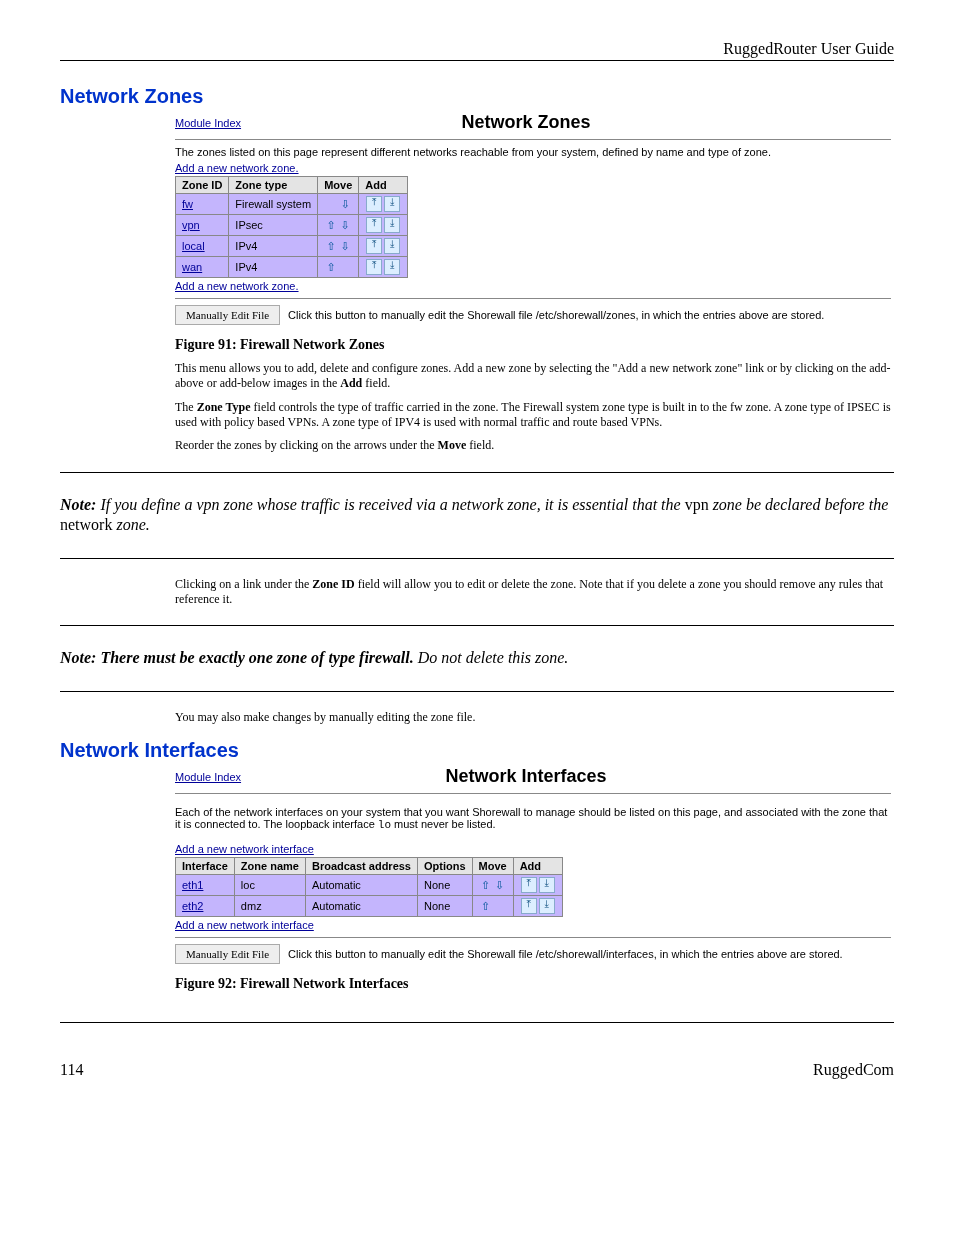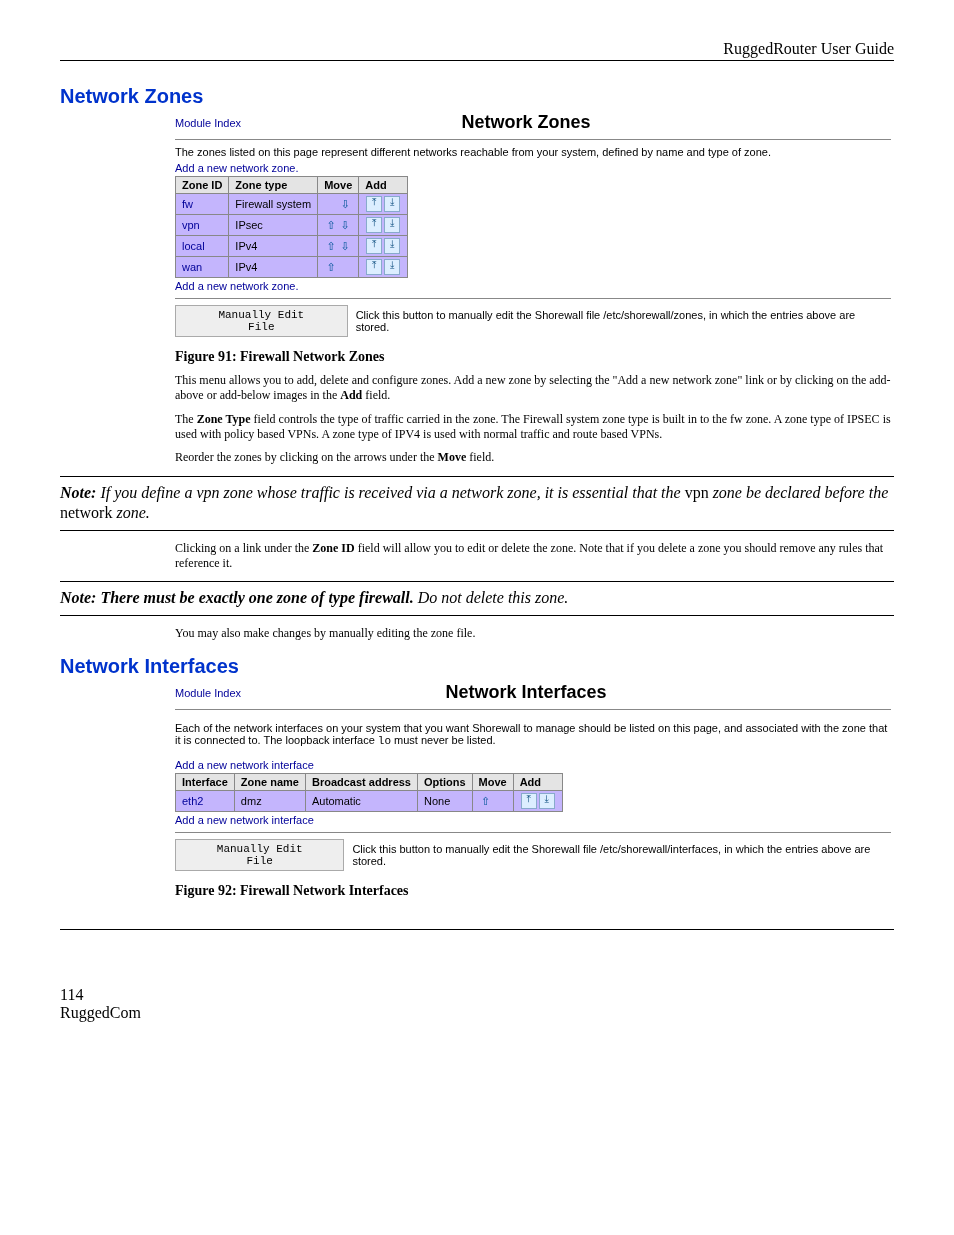--- a/index.html
+++ b/index.html
@@ -41,20 +41,21 @@
   }
   .ss-title {
     flex: 1;
     text-align: center;
     font-family: Arial, sans-serif;
     font-weight: bold;
     font-size: 18px;
   }
   .ss-link {
     color: #000099;
+    text-decoration: underline;
     cursor: pointer;
   }
   .ss-hr {
     border-top: 1px solid #888;
     margin: 6px 0;
   }
   table.ss-table {
     border-collapse: collapse;
     font-size: 11px;
     margin-top: 2px;
@@ -89,23 +90,23 @@
     background: #dceeff;
     text-align: center;
     line-height: 12px;
     font-size: 10px;
     color: #004477;
     cursor: pointer;
     margin: 0 1px;
   }
   .add-btn-inner { display:inline-block; transform: translateY(-1px); }
   button.ss-button {
-    font-family: Liberation Mono, monospace;
-    font-size: 11px;
-    padding: 3px 26px;
+    font-family: Liberation Serif, serif;
+    font-size: 11px;
+    padding: 3px 10px;
     background: #eee;
     border: 1px solid #aaa;
     cursor: pointer;
   }
   .ss-btn-row {
     display: flex;
     align-items: center;
     gap: 8px;
     margin-top: 6px;
     font-size: 11px;
@@ -121,31 +122,30 @@
     margin-left: 115px;
     margin-right: 0;
     margin-top: 8px;
     margin-bottom: 8px;
     font-size: 12px;
     line-height: 1.28;
   }
   .note-block {
     border-top: 1px solid #000;
     border-bottom: 1px solid #000;
-    padding: 6px 0;
-    margin: 10px 0;
+    padding: 22px 0;
+    margin: 18px 0;
     font-size: 16px;
     line-height: 1.28;
   }
   .footer-row {
     display: flex;
     justify-content: space-between;
     font-size: 16px;
-    margin-top: 56px;
-    flex-direction: column;
+    margin-top: 38px;
   }
   .footer-rule {
     border-top: 1px solid #000;
     margin-top: 30px;
     margin-bottom: 4px;
   }
   .mono { font-family: "Courier New", monospace; }
   em { font-style: italic; }
 </style>
 </head>
@@ -270,20 +270,32 @@
     <tbody>
         <tr>
       <th>Interface</th>
       <th>Zone name</th>
       <th>Broadcast address</th>
       <th>Options</th>
       <th>Move</th>
       <th>Add</th>
     </tr>
     <tr>
+      <td><span class="ss-link">eth1</span></td>
+      <td>loc</td>
+      <td>Automatic</td>
+      <td>None</td>
+      <td>
+        <span class="arrow-btn">⇧</span><span class="arrow-btn">⇩</span>
+      </td>
+      <td>
+        <span class="add-btn"><span class="add-btn-inner">⤒</span></span><span class="add-btn"><span class="add-btn-inner">⤓</span></span>
+      </td>
+    </tr>
+    <tr>
       <td><span class="ss-link">eth2</span></td>
       <td>dmz</td>
       <td>Automatic</td>
       <td>None</td>
       <td><span class="arrow-btn">⇧</span></td>
       <td>
         <span class="add-btn"><span class="add-btn-inner">⤒</span></span><span class="add-btn"><span class="add-btn-inner">⤓</span></span>
       </td>
     </tr>
   </tbody>

